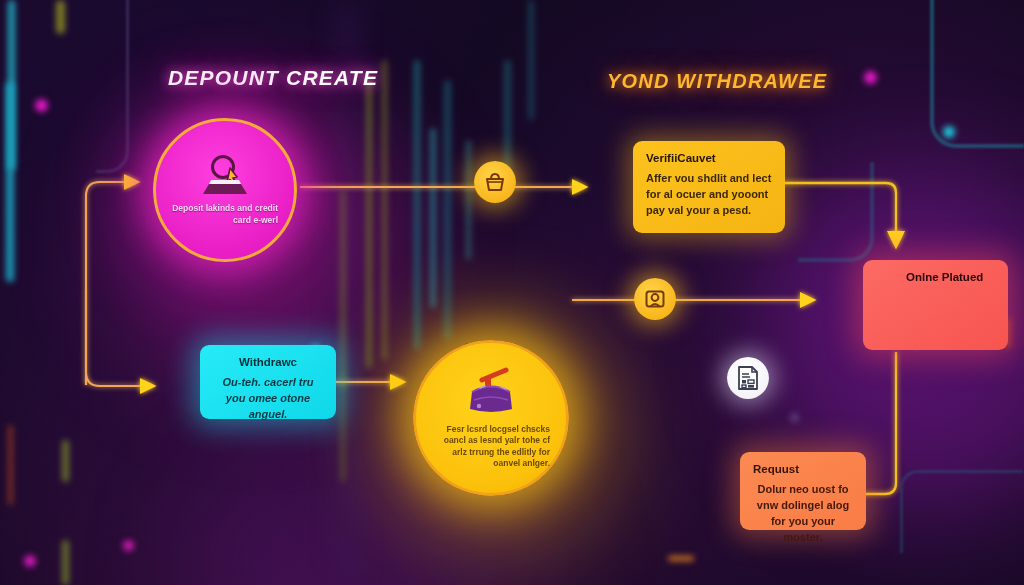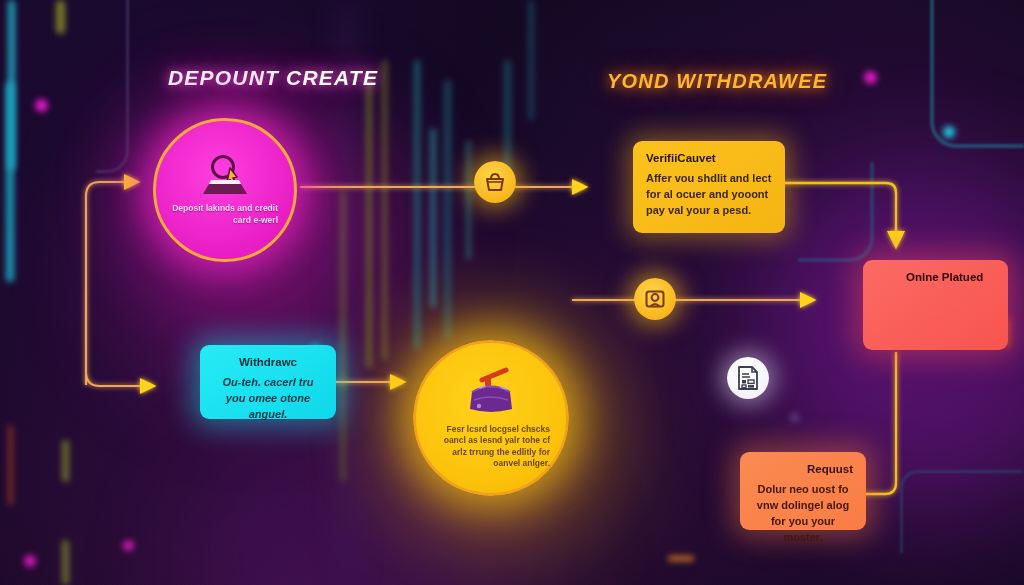--- a/index.html
+++ b/index.html
@@ -98,21 +98,21 @@
     box-shadow:0 0 28px 8px rgba(25,225,245,.45);
   }
   #card-withdraw .ctitle{color:#05323a;text-align:center;}
   #card-withdraw .cbody{color:#063a44;text-align:center;font-style:italic;}
 
   #card-request{
     left:700px;top:452px;width:126px;height:78px;
     background:linear-gradient(145deg,#fb8a52 0%,#f97c45 100%);
     box-shadow:0 0 28px 8px rgba(250,125,60,.42);
   }
-  #card-request .ctitle{color:#35140a;text-align:right;}
+  #card-request .ctitle{color:#35140a;text-align:left;}
   #card-request .cbody{color:#43190c;text-align:center;}
 
   
   .badge{
     position:absolute;border-radius:50%;
     display:flex;align-items:center;justify-content:center;
   }
   .badge-gold{
     background:radial-gradient(circle at 42% 35%,#ffd34a 0%,#f9b61c 70%,#f2a806 100%);
     box-shadow:0 0 22px 7px rgba(250,185,25,.55);

